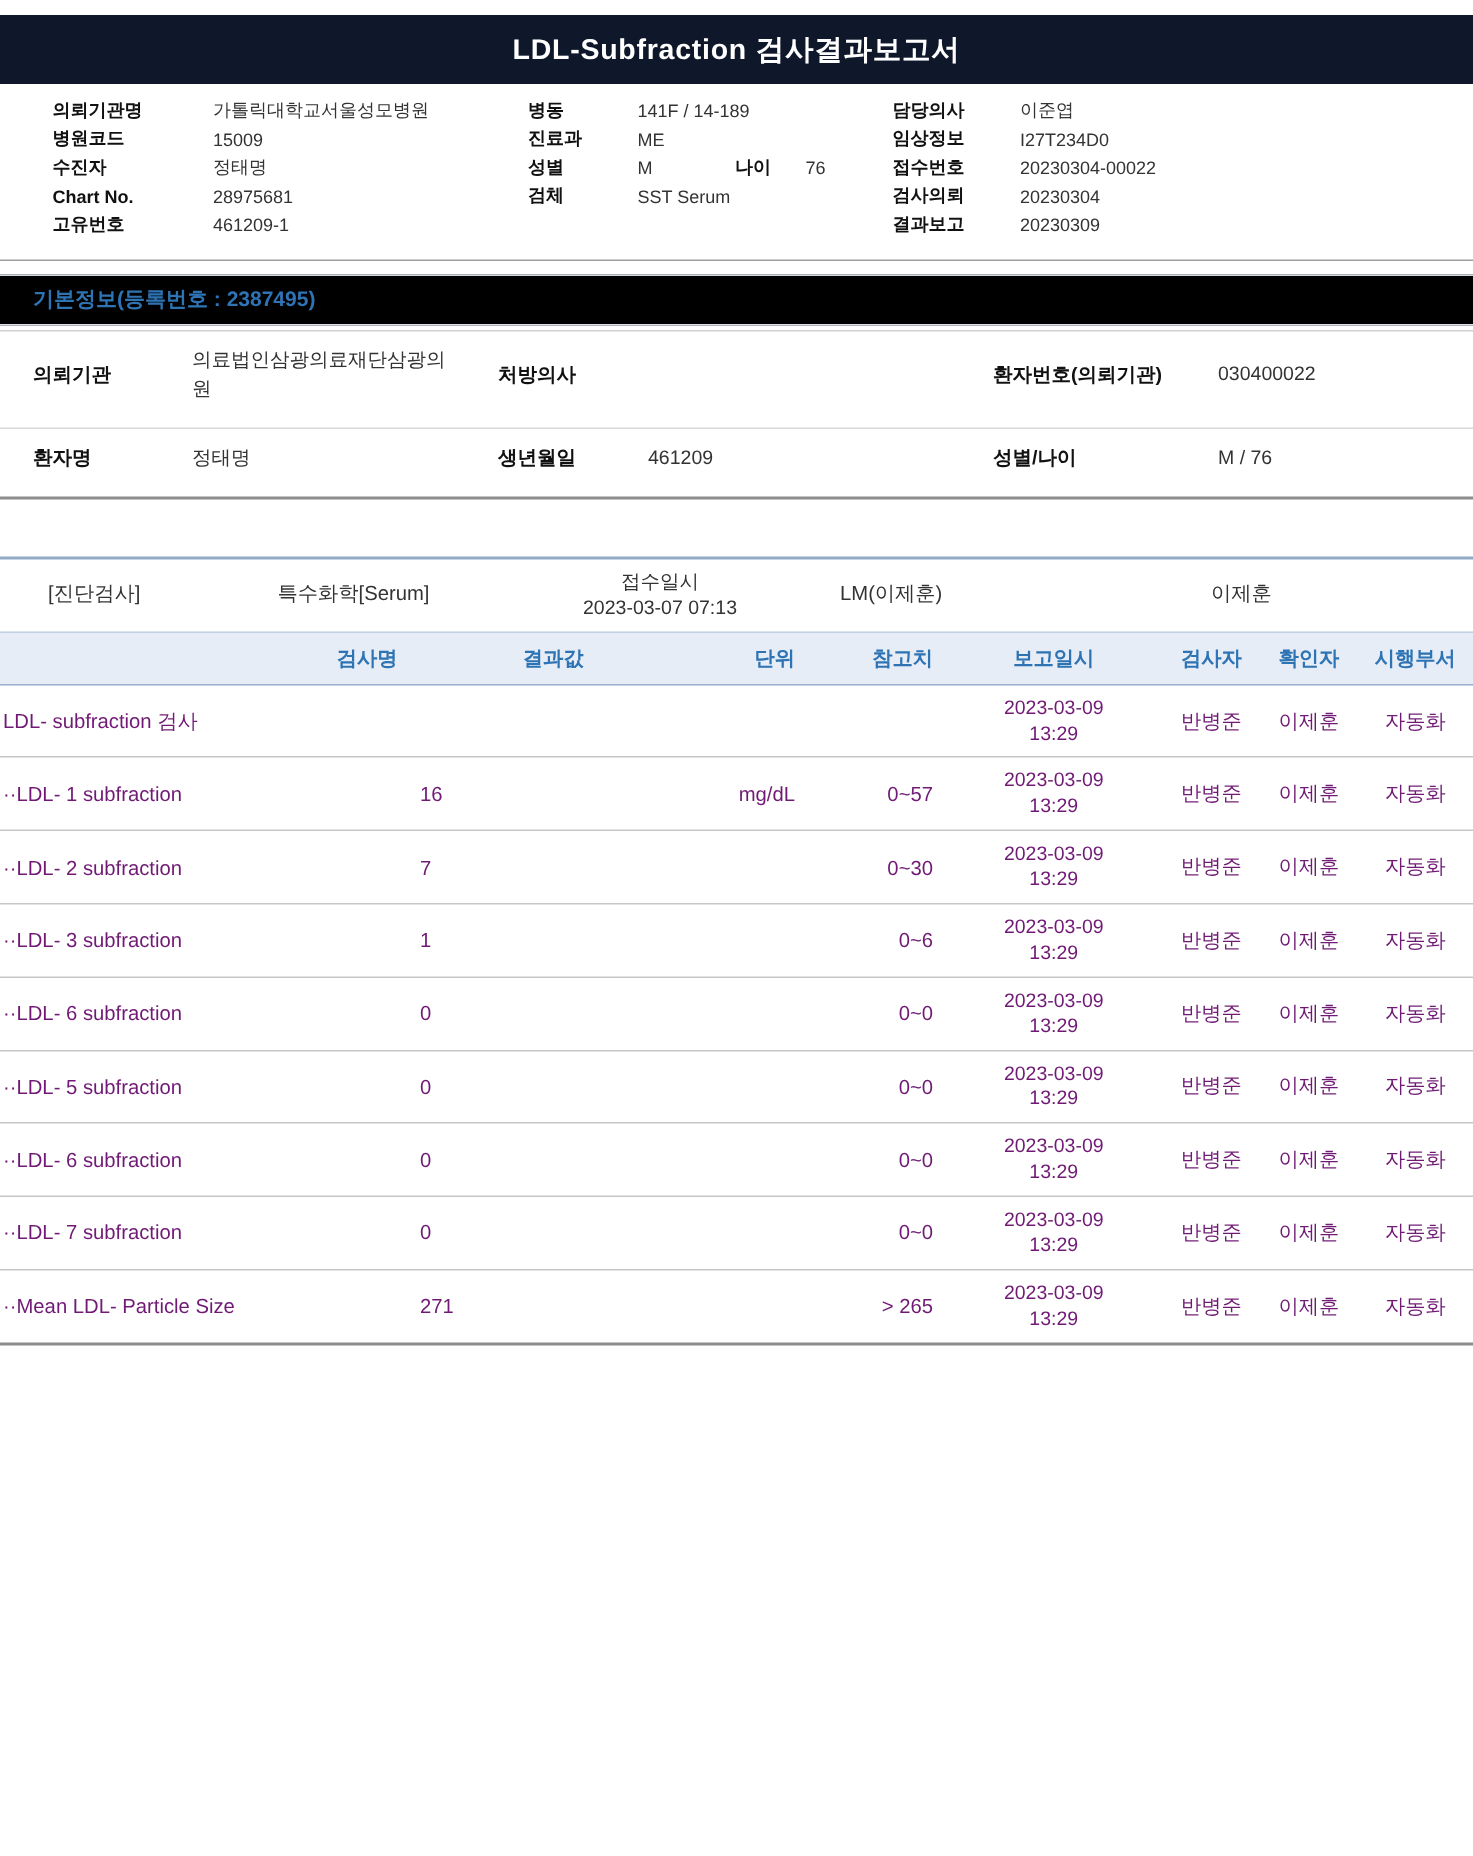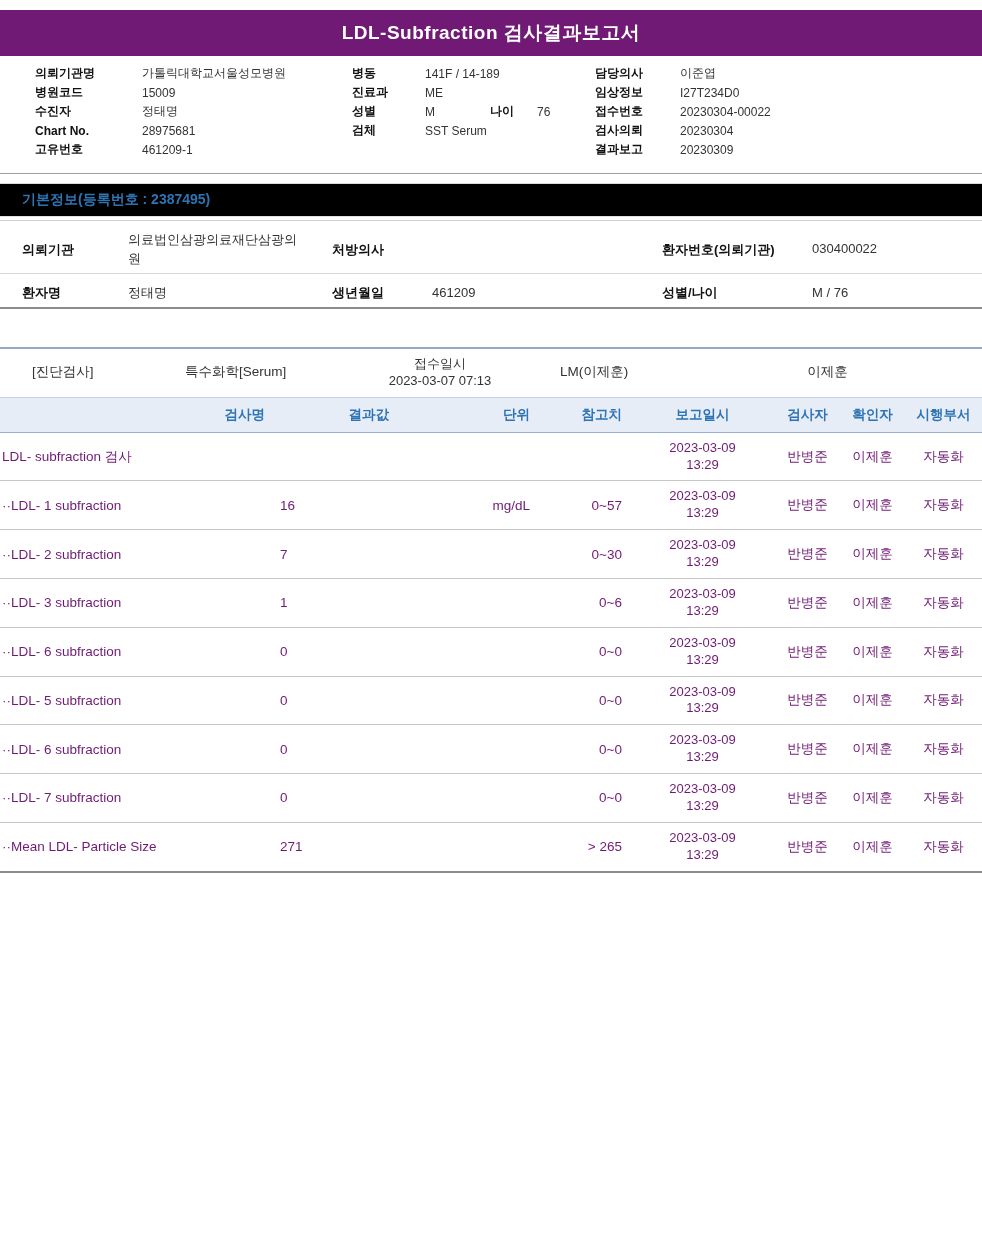--- a/index.html
+++ b/index.html
@@ -12,21 +12,21 @@
   .page {
     position: relative;
     width: 982px;
     min-height: 1237px;
     background: #fff;
   }
 
   
   .titlebar {
     margin-top: 10px;
-    background: #701a75;
+    background: #0f172a;
     color: #ffffff;
     text-align: center;
     font-weight: bold;
     font-size: 19px;
     padding: 10px 0;
     letter-spacing: 0.5px;
   }
 
   
   .top-info {
@@ -63,21 +63,21 @@
   }
   .binfo {
     margin-top: 3px;
     border-top: 1px solid #d0d0d0;
     border-bottom: 2px solid #8c8c8c;
     font-size: 13px;
   }
   .binfo .brow {
     display: grid;
     grid-template-columns: 106px 204px 100px 230px 150px 1fr;
-    padding: 10px 0 4px 22px;
+    padding: 10px 0 16px 22px;
     border-bottom: 1px solid #d8d8d8;
     align-items: center;
   }
   .binfo .brow:last-child { border-bottom: none; }
   .binfo .bl { font-weight: bold; color: #111; }
   .binfo .bv { color: #333; padding-right: 24px; line-height: 1.45; }
 
   
   .res-top {
     margin-top: 38px;

